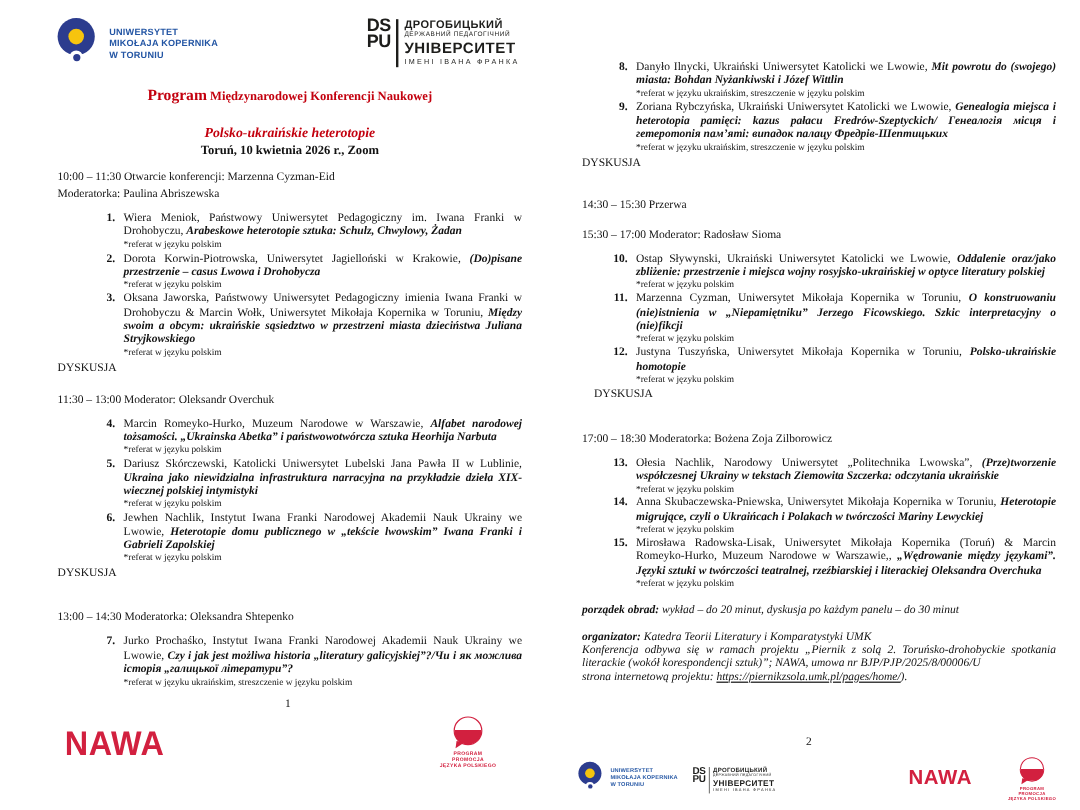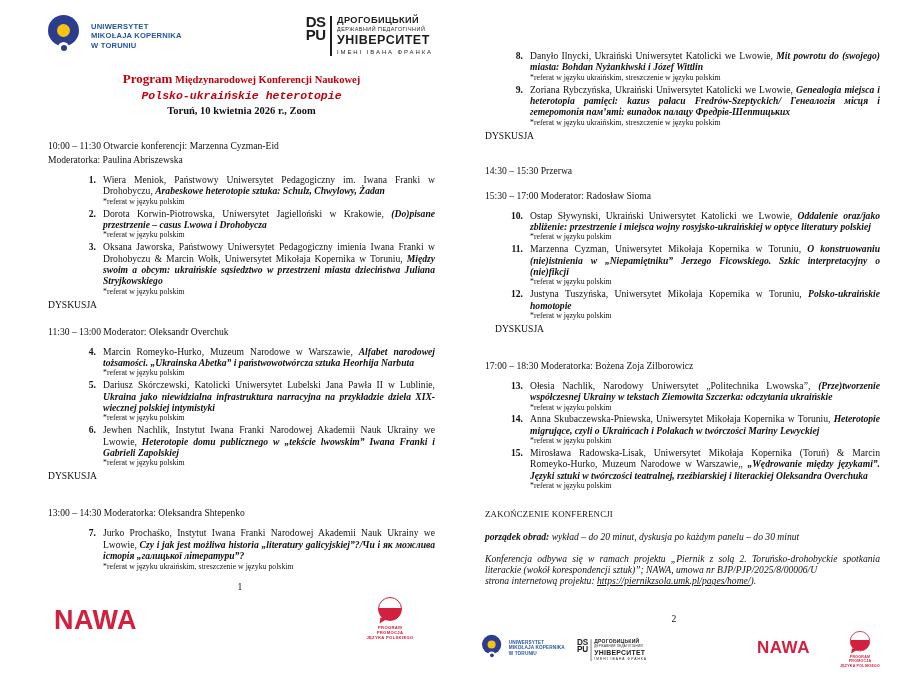--- a/index.html
+++ b/index.html
@@ -26,26 +26,26 @@
   .dspu-text{font-family:"Liberation Sans",sans-serif;color:#1d1d1b;}
   .dspu-l1{font-weight:bold;font-size:9.2px;letter-spacing:.4px;}
   .dspu-l2{font-size:5.4px;letter-spacing:.5px;margin-top:1px;}
   .dspu-l3{font-weight:bold;font-size:12.5px;letter-spacing:.5px;margin-top:1px;}
   .dspu-l4{font-size:6px;letter-spacing:1.9px;margin-top:1.5px;}
 
   
   .title{text-align:center;margin-top:15px;color:#c3000e;}
   .title .l1{font-size:10.5px;font-weight:bold;}
   .title .big{font-size:13px;}
-  .title .l2{font-size:11.5px;font-weight:bold;font-style:italic;margin-top:2px;font-family:Liberation Mono, monospace;}
+  .title .l2{font-size:11.5px;font-weight:bold;font-style:italic;margin-top:18px;}
   .title .l3{font-size:10.5px;font-weight:bold;color:#111;margin-top:3px;}
 
   
   .time{font-size:9.6px;margin-top:3px;}
-  .mt9{margin-top:24px;} .mt14{margin-top:14px;} .mt16{margin-top:16px;}
+  .mt9{margin-top:11px;} .mt14{margin-top:14px;} .mt16{margin-top:16px;}
   .mt22{margin-top:22px;} .mt24{margin-top:24px;} .mt26{margin-top:26px;}
   .list{margin-top:9px;padding-left:30px;}
   #page2 .list{padding-left:20px;}
   .item{display:flex;margin-bottom:1px;}
   .inum{flex:0 0 25px;text-align:right;font-weight:bold;font-size:9.6px;padding-right:7px;box-sizing:border-box;line-height:11.4px;}
   .ibody{flex:1;font-size:9.6px;line-height:11.4px;text-align:justify;}
   .ttl{font-weight:bold;font-style:italic;}
   .note{display:block;font-size:7.8px;line-height:9.8px;text-align:left;}
   .dysk{font-size:9.6px;margin-top:2px;}
   .dysk.ind{margin-left:10px;}
@@ -207,25 +207,25 @@
       <div class="item">
         <span class="inum">14.</span>
         <span class="ibody"><span>Anna Skubaczewska-Pniewska, Uniwersytet Mikołaja Kopernika w Toruniu, </span><span class="ttl">Heterotopie migrujące, czyli o Ukraińcach i Polakach w twórczości Mariny Lewyckiej</span><span class="note">*referat w języku polskim</span></span>
       </div>
       <div class="item">
         <span class="inum">15.</span>
         <span class="ibody"><span>Mirosława Radowska-Lisak, Uniwersytet Mikołaja Kopernika (Toruń) &amp; Marcin Romeyko-Hurko, Muzeum Narodowe w Warszawie,, </span><span class="ttl">„Wędrowanie między językami”. Języki sztuki w twórczości teatralnej, rzeźbiarskiej i literackiej Oleksandra Overchuka</span><span class="note">*referat w języku polskim</span></span>
       </div>
     </div>
 
-    <div class="closing">ZAKOŃCZENIE KONFERENCJI</div>
 
     <div class="fpar mt22"><b>porządek obrad:</b><span> wykład – do 20 minut, dyskusja po każdym panelu – do 30 minut</span></div>
 
     <div class="fpar" style="margin-top:10px">
+      <div><b>organizator:</b><span> Katedra Teorii Literatury i Komparatystyki UMK</span></div>
       <div>Konferencja odbywa się w ramach projektu „Piernik z solą 2. Toruńsko-drohobyckie spotkania literackie (wokół korespondencji sztuk)”; NAWA, umowa nr BJP/PJP/2025/8/00006/U</div>
       <div><span>strona internetową projektu: </span><span class="link">https://piernikzsola.umk.pl/pages/home/</span><span>).</span></div>
     </div>
   </div>
 
   <div class="pagenum" id="p1num">1</div>
   <div class="pagenum" id="p2num">2</div>
 
   <div class="nawa" id="nawa1">NAWA</div>
   <div class="nawa" id="nawa2">NAWA</div>

